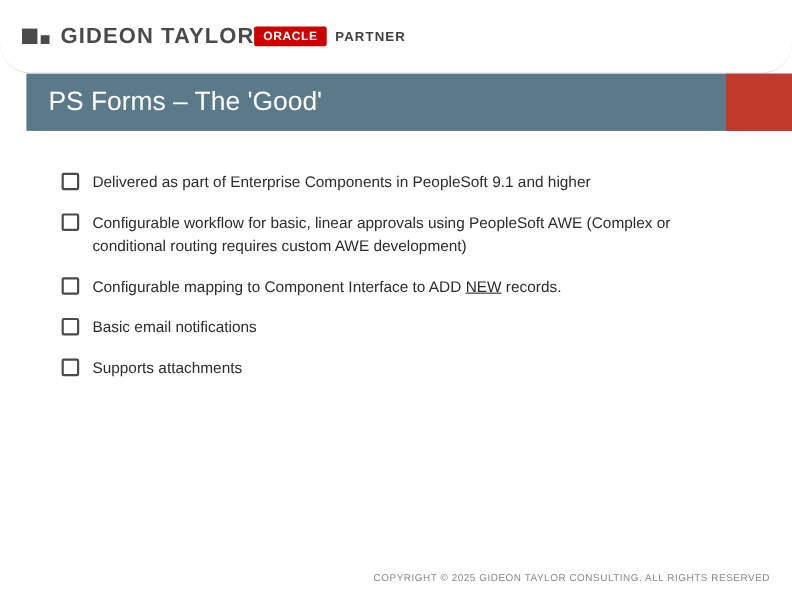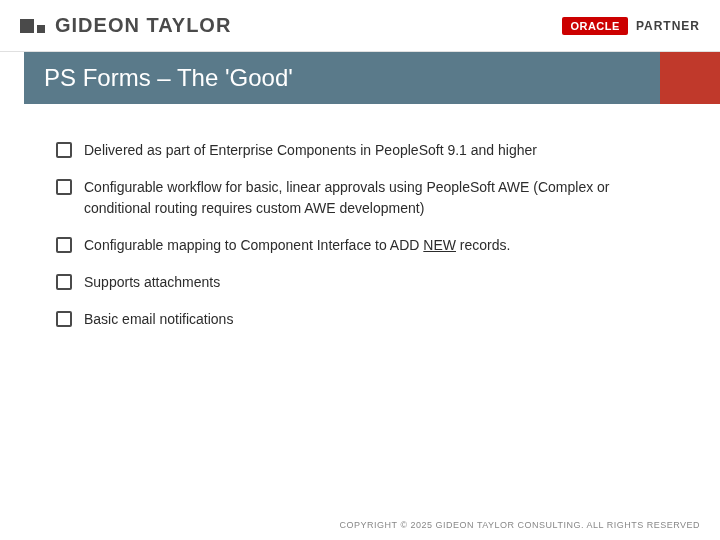--- a/index.html
+++ b/index.html
@@ -14,24 +14,25 @@
       font-family: Arial, sans-serif;
       background: #ffffff;
       overflow: hidden;
       position: relative;
     }
 
     
     .header {
       display: flex;
       align-items: center;
-      justify-content: space-between;
+      justify-content: flex-start;
       padding: 10px 20px;
-      height: 52px;
+      height: 67px;
       border-bottom: 1px solid #e0e0e0;
+      border-radius: 28px;
     }
 
     .logo-area {
       display: flex;
       align-items: center;
       gap: 10px;
     }
 
     .logo-squares {
       display: flex;
@@ -56,21 +57,20 @@
       font-size: 20px;
       font-weight: bold;
       color: #4a4a4a;
       letter-spacing: 1px;
     }
 
     .oracle-partner-area {
       display: flex;
       align-items: center;
       gap: 8px;
-      margin-left: 45px;
     }
 
     .oracle-badge {
       background: #cc0000;
       color: white;
       font-size: 11px;
       font-weight: bold;
       padding: 3px 8px;
       border-radius: 2px;
       letter-spacing: 0.5px;
@@ -195,24 +195,24 @@
     <li class="bullet-item">
       <div class="bullet-icon"></div>
       <span class="bullet-text">Configurable workflow for basic, linear approvals using PeopleSoft AWE (Complex or conditional routing requires custom AWE development)</span>
     </li>
     <li class="bullet-item">
       <div class="bullet-icon"></div>
       <span class="bullet-text">Configurable mapping to Component Interface to ADD <span class="underline">NEW</span> records.</span>
     </li>
     <li class="bullet-item">
       <div class="bullet-icon"></div>
+      <span class="bullet-text">Basic email notifications</span>
+    </li>
+    <li class="bullet-item">
+      <div class="bullet-icon"></div>
       <span class="bullet-text">Supports attachments</span>
-    </li>
-    <li class="bullet-item">
-      <div class="bullet-icon"></div>
-      <span class="bullet-text">Basic email notifications</span>
     </li>
   </ul>
 </div>
 
 <div class="footer">
   <span>COPYRIGHT © 2025 GIDEON TAYLOR CONSULTING. ALL RIGHTS RESERVED</span>
 </div>
 
 </body></html>

